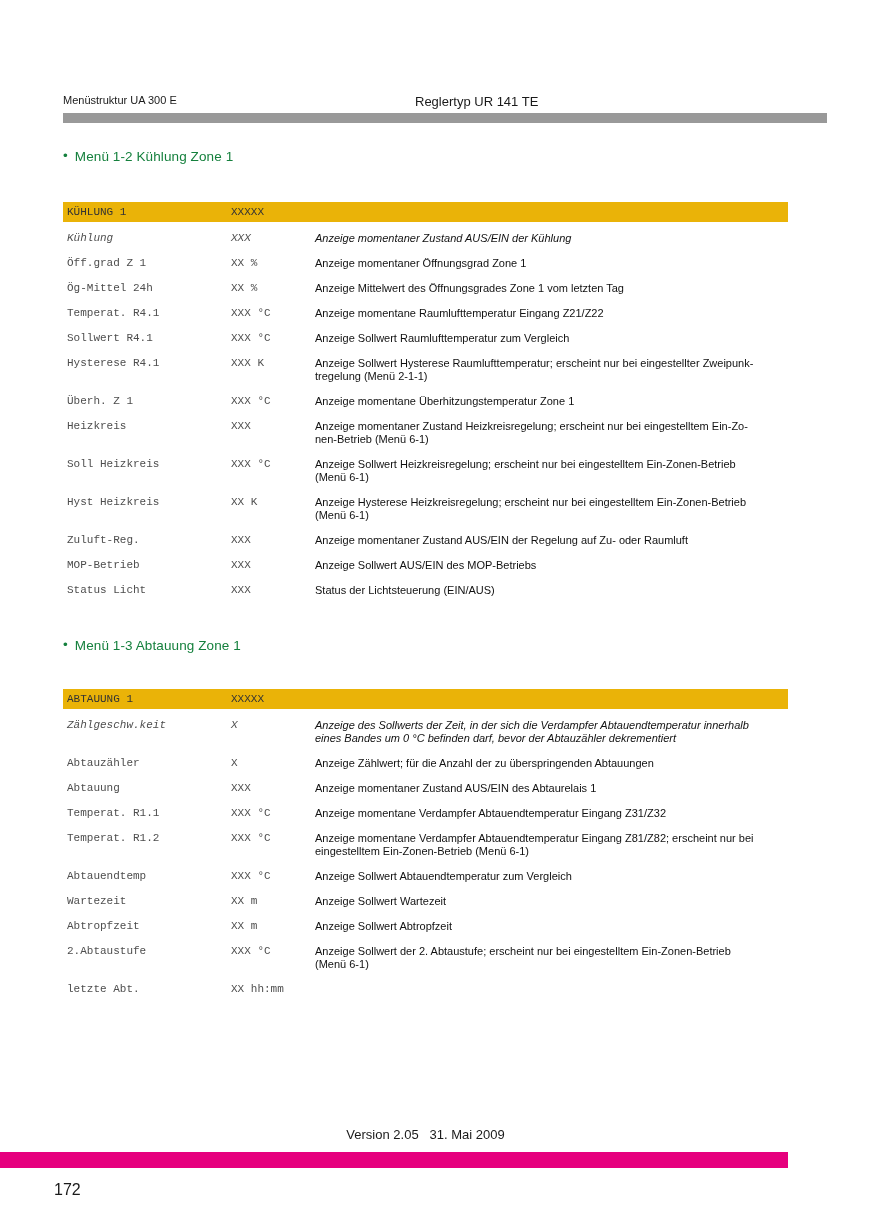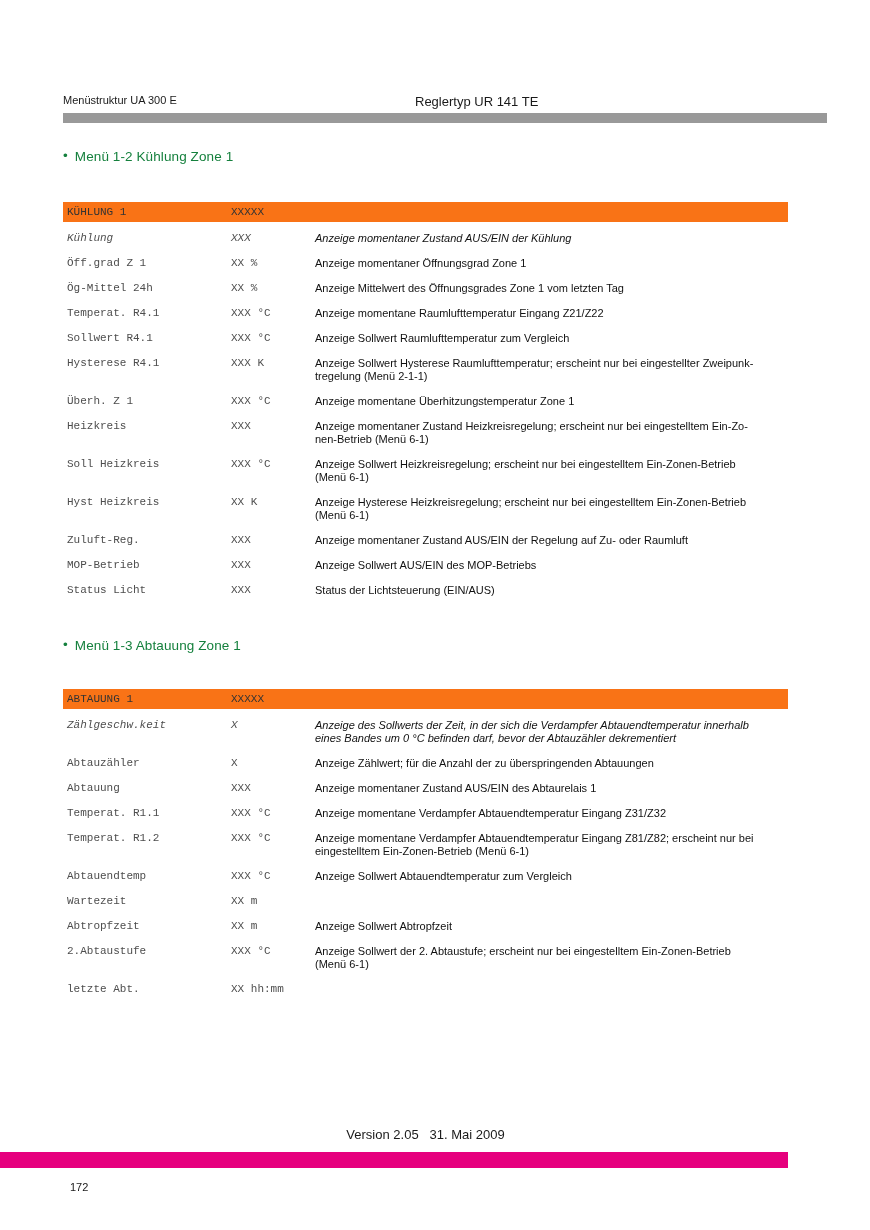--- a/index.html
+++ b/index.html
@@ -17,32 +17,32 @@
   .section-heading { position:absolute; left:63px; font-size:13.5px; color:#15803d; letter-spacing:0.1px; }
   .section-heading .bullet { display:inline-block; margin-right:7px; transform:translateY(-1px); }
   .s1 { top:149px; }
   .s2 { top:638px; }
 
   .mtable { position:absolute; left:63px; width:725px; }
   .t1 { top:202px; }
   .t2 { top:689px; }
 
   .trow { display:flex; margin-top:12px; padding-left:4px; }
-  .trow.thead { background:#f97316; height:20px; align-items:center; margin-top:0; }
+  .trow.thead { background:#eab308; height:20px; align-items:center; margin-top:0; }
   .trow.first { margin-top:10px;font-style:italic; }
 
   .mono { font-family:"Liberation Mono","DejaVu Sans Mono",monospace; font-size:11px; line-height:13px; color:#4d4d4d; }
   .thead .mono { color:#333333; }
 
   .c-label { width:164px; flex:none; white-space:pre; }
   .c-value { width:64px;  flex:none; text-align:left; white-space:pre; }
   .c-desc  { margin-left:20px; flex:1; font-size:11px; line-height:13px; color:#111111; white-space:pre-line; }
 
   .magenta-bar { position:absolute; left:0; top:1152px; width:788px; height:16px; background:#e6007e; }
-  .footer-page { position:absolute; left:70px; top:1181px; font-size:11px; color:#1a1a1a; }
+  .footer-page { position:absolute; left:54px; top:1181px; font-size:16px; color:#1a1a1a; }
   .footer-version { position:absolute; left:63px; top:1127px; width:725px; text-align:center; font-size:13px; color:#1a1a1a; white-space:pre; }
 </style>
 </head>
 <body>
 
 <div class="page">
 
   <div class="hdr-left">Menüstruktur UA 300 E</div>
   <div class="hdr-right">Reglertyp UR 141 TE</div>
   <div class="hdr-divider"></div>
@@ -164,20 +164,21 @@
 eingestelltem Ein-Zonen-Betrieb (Menü 6-1)</div>
     </div>
     <div class="trow">
       <div class="c-label mono">Abtauendtemp</div>
       <div class="c-value mono">XXX °C</div>
       <div class="c-desc">Anzeige Sollwert Abtauendtemperatur zum Vergleich</div>
     </div>
     <div class="trow">
       <div class="c-label mono">Wartezeit</div>
       <div class="c-value mono">XX m</div>
+      <div class="c-desc">Anzeige Sollwert Wartezeit</div>
     </div>
     <div class="trow">
       <div class="c-label mono">Abtropfzeit</div>
       <div class="c-value mono">XX m</div>
       <div class="c-desc">Anzeige Sollwert Abtropfzeit</div>
     </div>
     <div class="trow">
       <div class="c-label mono">2.Abtaustufe</div>
       <div class="c-value mono">XXX °C</div>
       <div class="c-desc">Anzeige Sollwert der 2. Abtaustufe; erscheint nur bei eingestelltem Ein-Zonen-Betrieb

